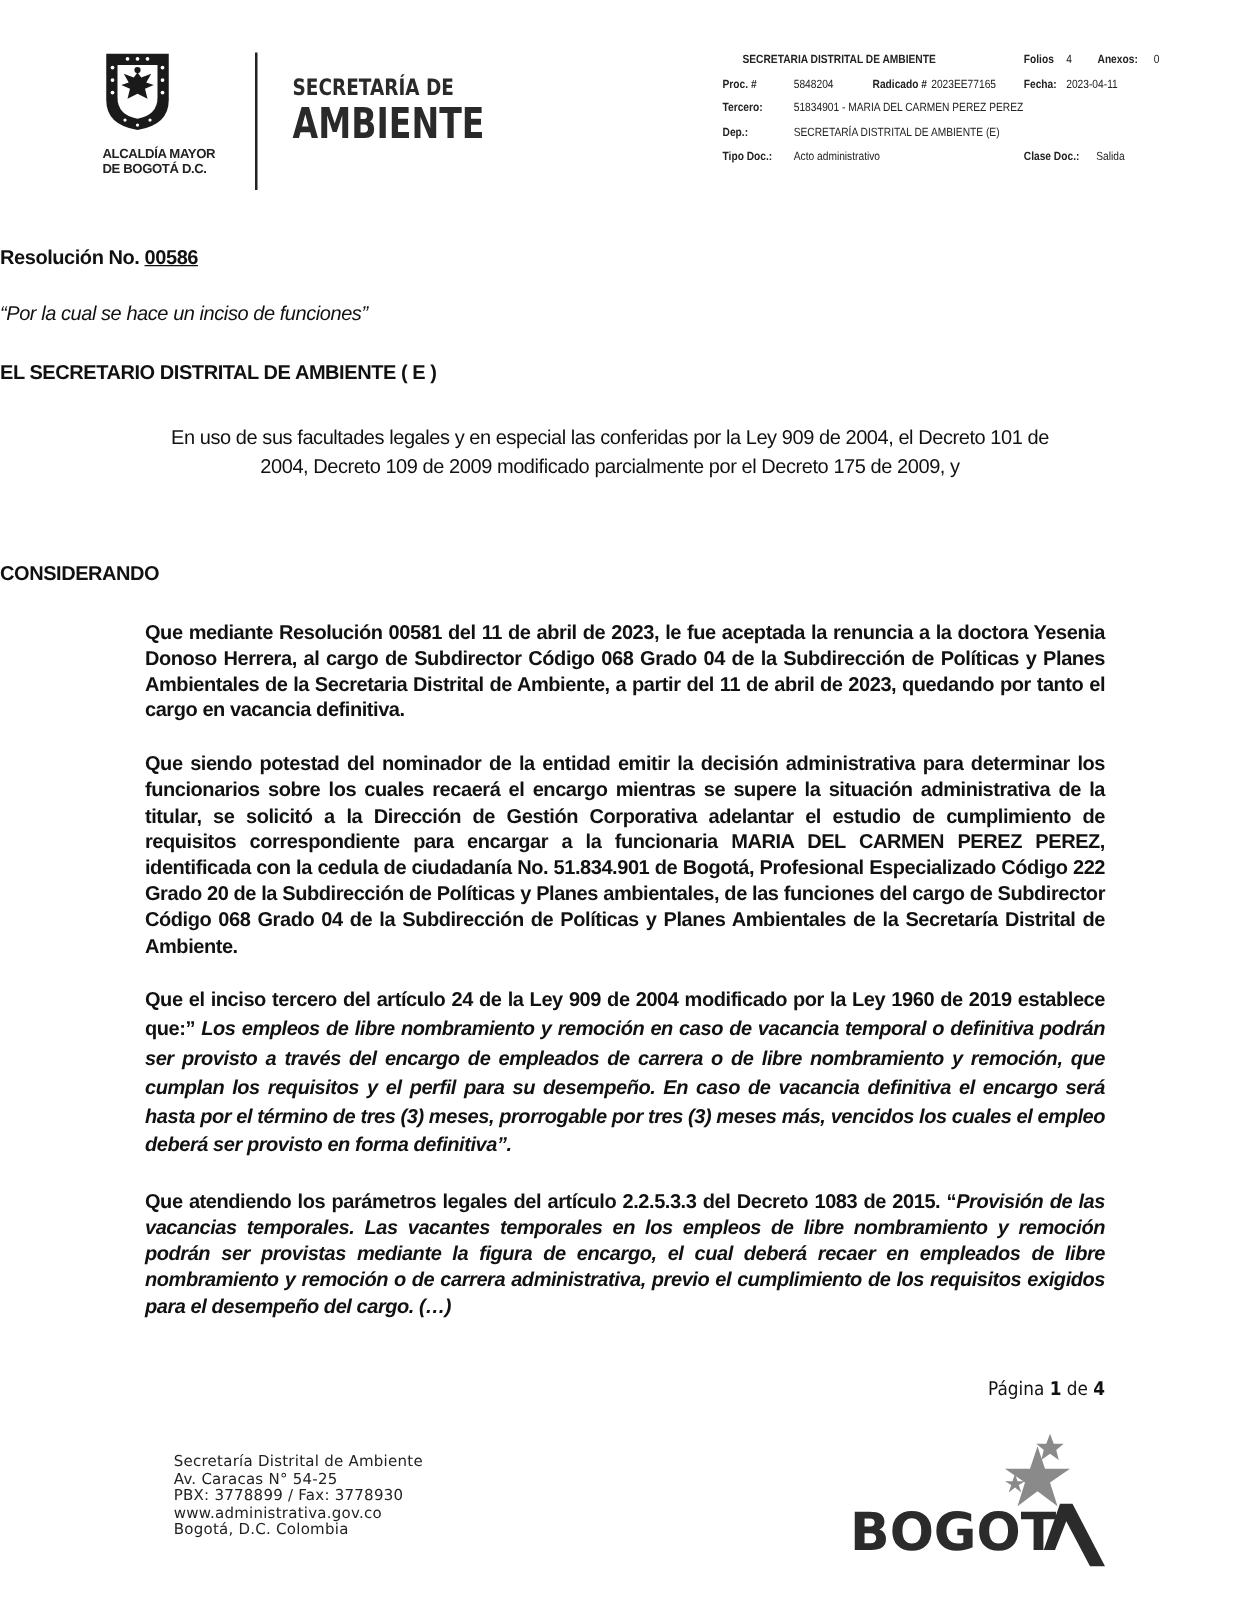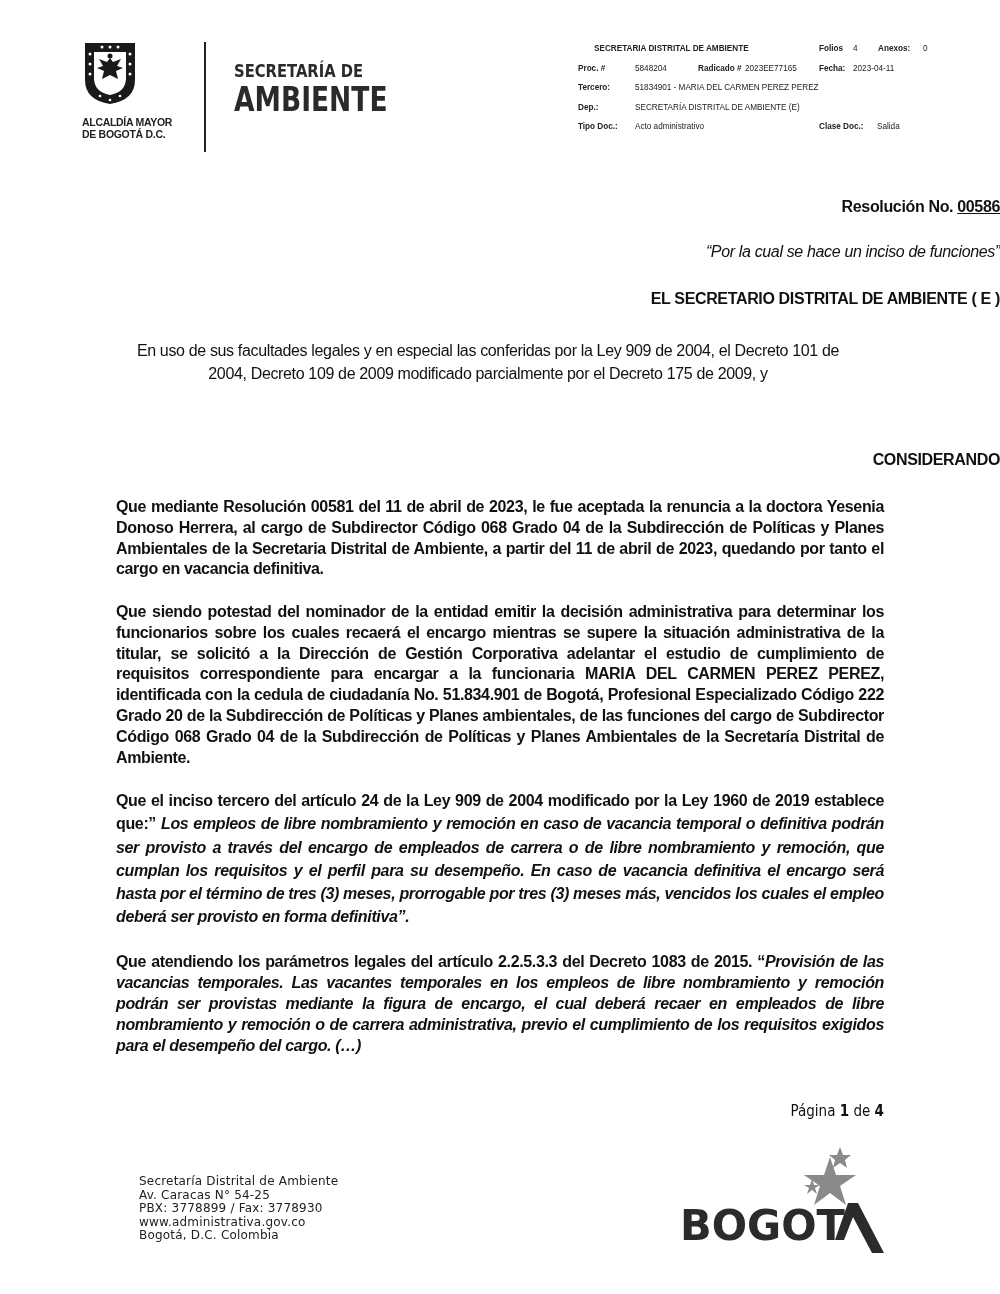--- a/index.html
+++ b/index.html
@@ -14,39 +14,39 @@
   .sda-line1 { font-family: "DejaVu Sans", sans-serif; font-weight: bold; font-size: 18px; color: #2a2a2a; letter-spacing: 0px; transform: scaleX(0.82); transform-origin: left; white-space: nowrap; }
   .sda-line2 { font-family: "DejaVu Sans", sans-serif; font-weight: bold; font-size: 34px; line-height: 36px; color: #2a2a2a; transform: scaleX(0.78); transform-origin: left; white-space: nowrap; }
 
   .meta { position: absolute; left: 578px; top: 42px; font-size: 9.5px; color: #222; font-family: "Liberation Sans", sans-serif; }
   .meta .row { position: relative; height: 19.5px; white-space: nowrap; }
   .meta .row span { position: absolute; top: 0; }
   .meta b { font-weight: bold; }
   .narrow { display: inline-block; transform: scaleX(0.86); transform-origin: left; }
 
   
-  .title { position: absolute; left: 0; width: 1000px; text-align: right; font-size: 16px; }
+  .title { position: absolute; left: 0; width: 1000px; text-align: left; font-size: 16px; }
   .res-title { top: 198px; font-weight: bold; }
   .res-title u { text-decoration: underline; }
   .subtitle { top: 243px; font-style: italic; }
   .secretario { top: 290px; font-weight: bold; }
   .uso { top: 339px; left: 118px; width: 740px; line-height: 23px; text-align: center; }
   .considerando { top: 451px; font-weight: bold; }
 
   .para { position: absolute; left: 116px; width: 768px; font-size: 16px; line-height: 20.8px; text-align: justify; font-weight: bold; }
   .p1 { top: 497px; }
   .p2 { top: 602px; }
   .p3 { top: 789px; line-height: 23.3px; }
   .p4 { top: 951px; line-height: 21px; }
   .cond { display: inline; letter-spacing: -0.35px; }
   .it { font-style: italic; }
 
   .pagina { position: absolute; top: 1102px; left: 760px; width: 124px; text-align: right; font-size: 15px; font-family: "DejaVu Sans", sans-serif; transform: scaleX(0.9); transform-origin: right; }
 
-  .footer-addr { position: absolute; left: 139px; top: 1163px; font-size: 12px; line-height: 13.6px; color: #222; font-family: "DejaVu Sans", sans-serif; letter-spacing: 0.2px; margin-top: 12px; }
+  .footer-addr { position: absolute; left: 139px; top: 1163px; font-size: 12px; line-height: 13.6px; color: #222; font-family: "DejaVu Sans", sans-serif; letter-spacing: 0.2px; }
   .bogota-logo { position: absolute; left: 680px; top: 1145px; width: 205px; height: 110px; }
 </style>
 </head>
 <body>
 
 <div class="logo-alcaldia">
   <svg class="shield" viewBox="0 0 56 66">
     <path d="M3 3 H53 V40 Q53 60 28 64 Q3 60 3 40 Z" fill="#1a1a1a"></path>
     <path d="M12 12 H44 V38 Q44 52 28 55 Q12 52 12 38 Z" fill="#ffffff"></path>
     <path d="M28 18 l3 4 8 -3 -4 7 6 2 -7 3 2 8 -8 -4 -8 4 2 -8 -7 -3 6 -2 -4 -7 8 3 z" fill="#1a1a1a"></path>

